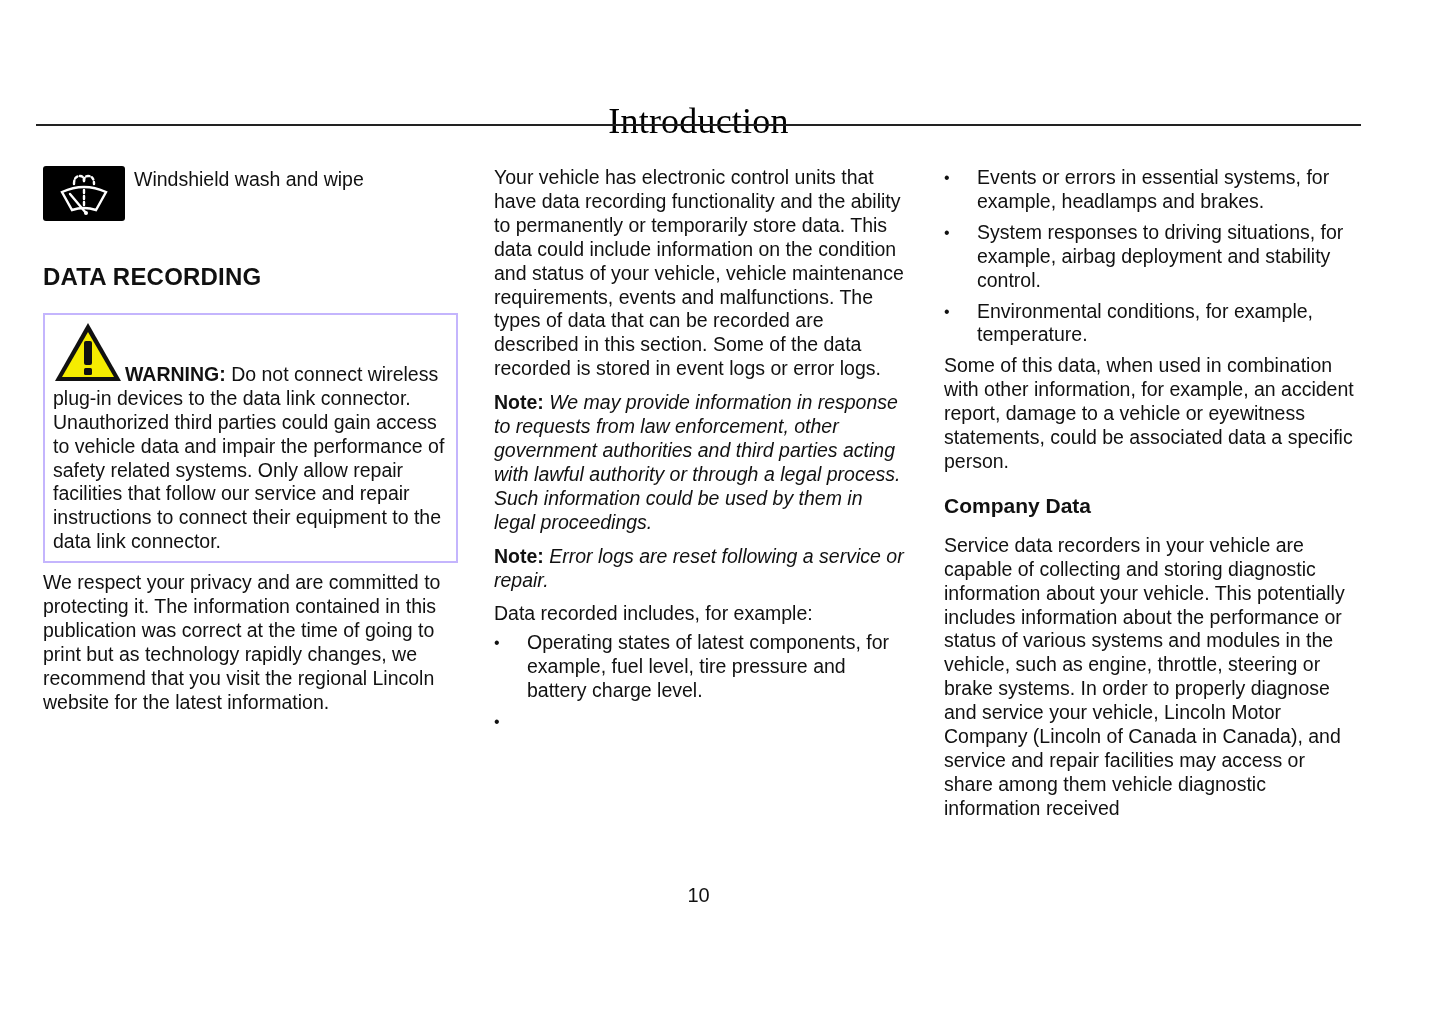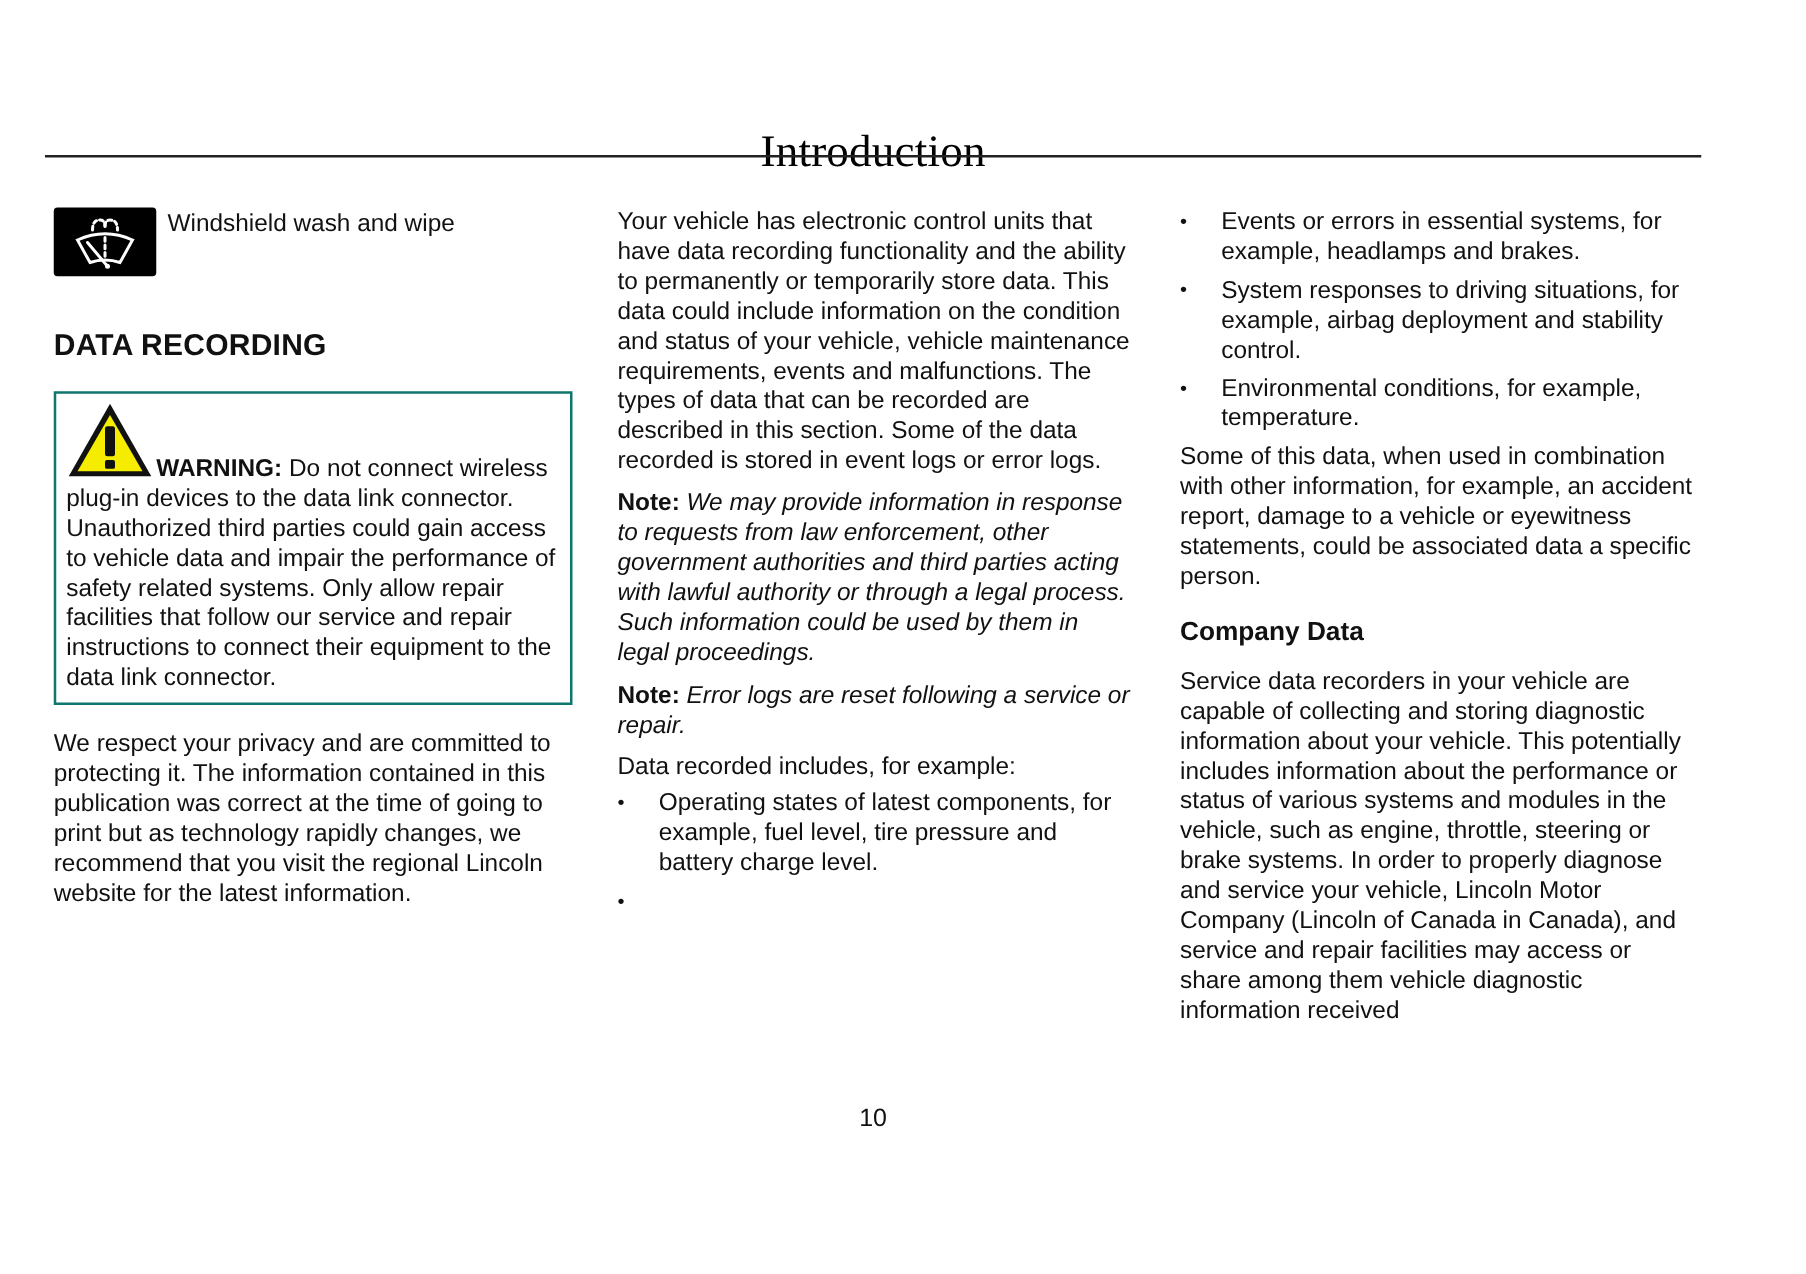--- a/index.html
+++ b/index.html
@@ -28,26 +28,26 @@
   .wiper-icon {
     width: 82px; height: 55px; background: #000; border-radius: 3px;
     display: flex; align-items: center; justify-content: center; flex-shrink: 0;
   }
   .icon-label { margin-left: 9px; margin-top: 2px; }
 
   .section-heading {
     font-weight: bold; font-size: 24px; margin-top: 44px; letter-spacing: 0.2px;
   }
   .warning-box {
-    margin-top: 24px; border: 2px solid #0f766e; padding: 6px 8px 7px 8px;
+    margin-top: 24px; border: 2px solid #c4b5fd; padding: 6px 8px 7px 8px;
   }
   .warn-icon { display: inline-block; vertical-align: -2px; width: 70px; height: 62px; margin-right: 2px; }
   .warn-icon svg { display: block; }
   .warn-label { font-weight: bold; }
-  .after-box { margin-top: 20px; }
+  .after-box { margin-top: 8px; }
 
   .note { margin-top: 10px; }
   .note .label { font-weight: bold; }
   .note .text { font-style: italic; }
   .intro-list-lead { margin-top: 10px; }
 
   ul.bullets { list-style: none; margin: 5px 0 0 0; padding: 0; }
   ul.bullets li { position: relative; padding-left: 33px; margin-bottom: 7px; }
   ul.bullets li .bullet {
     position: absolute; left: 0; top: 0; width: 10px; text-align: left; font-size: 16px;

